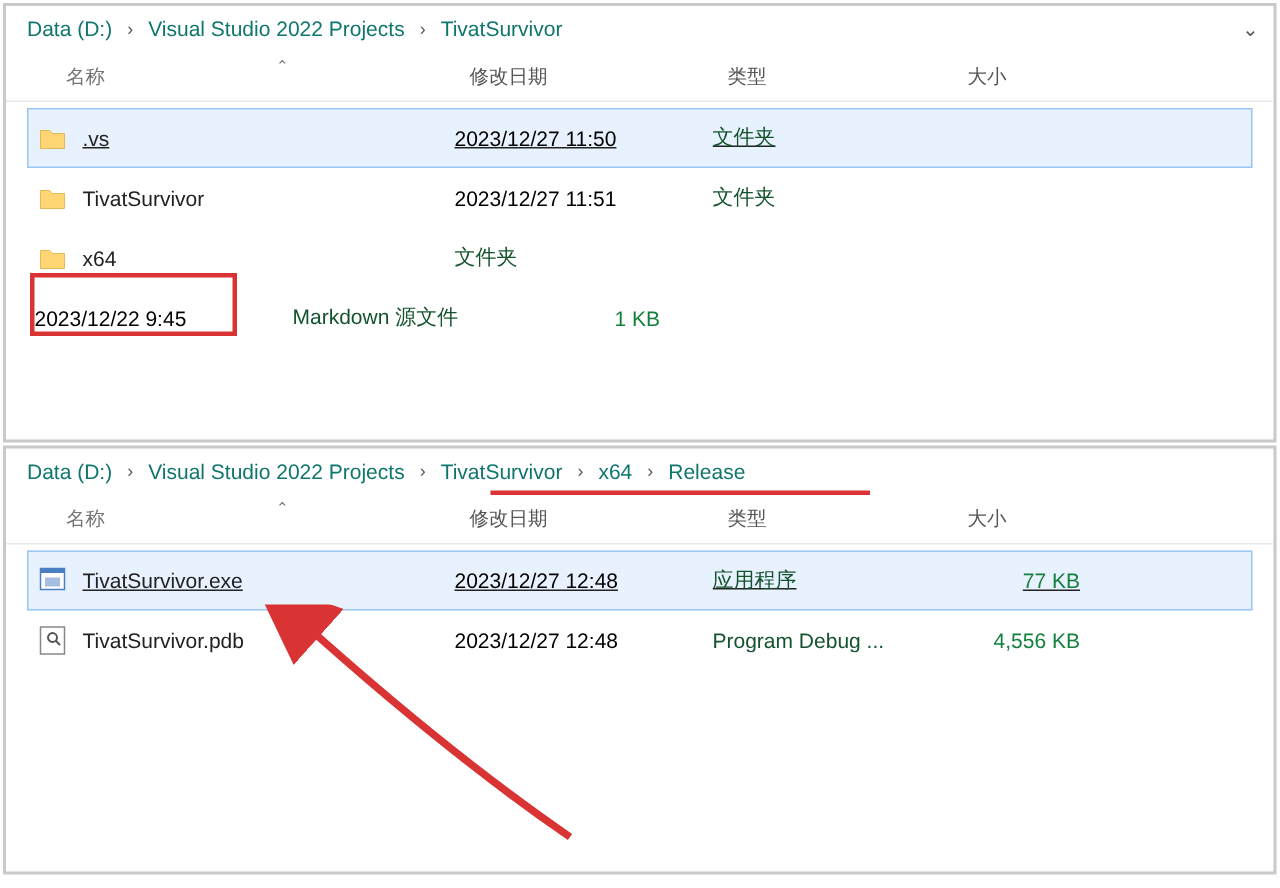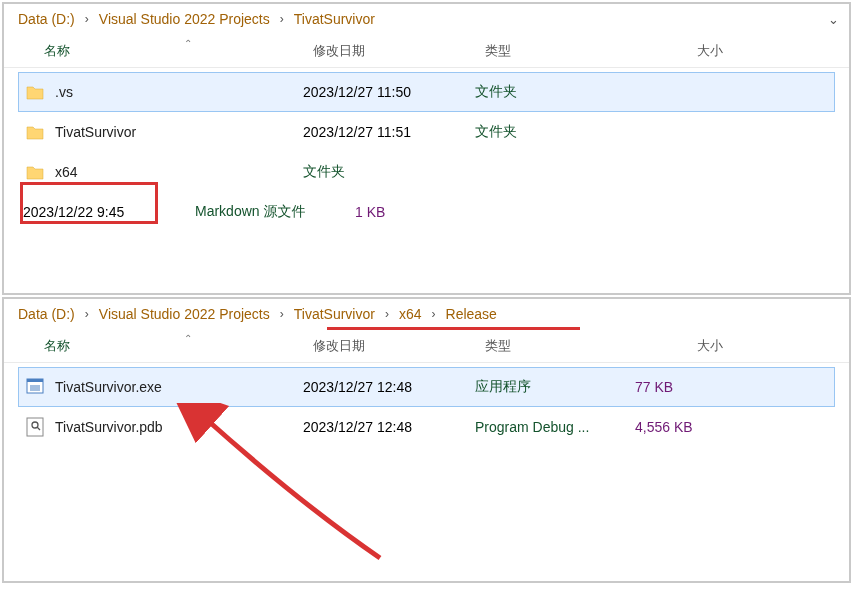--- a/index.html
+++ b/index.html
@@ -14,56 +14,56 @@
   .pane2 { height: 286px; }
   .breadcrumb {
     height: 30px;
     display: flex;
     align-items: center;
     padding: 0 10px;
     font-size: 14px;
     color: #333;
     white-space: nowrap;
   }
-  .breadcrumb .crumb { padding: 2px 4px; cursor: pointer; color: #a16207; }
+  .breadcrumb .crumb { padding: 2px 4px; cursor: pointer; color: #0f766e; }
   .breadcrumb .chev { margin: 0 6px; color: #555; font-size: 12px; }
   .breadcrumb .expand-chev { position: absolute; right: 10px; font-size: 13px; color: #555; cursor: pointer; }
   .header-row {
     display: flex;
     align-items: center;
     height: 34px;
     border-bottom: 1px solid #eaeaea;
     font-size: 13px;
     color: #555;
   }
   .hcol { padding: 6px 4px; cursor: pointer; }
-  .hname { width: 305px; padding-left: 40px; color: #14532d; }
+  .hname { width: 305px; padding-left: 40px; color: #737373; }
   .hdate { width: 172px; }
   .htype { width: 160px; }
-  .hsize { width: 100px; text-align: right; padding-right: 18px; }
+  .hsize { width: 100px; text-align: left; padding-right: 18px; }
   .hempty { flex: 1; }
   .sort-ind { position: absolute; left: 180px; top: 34px; font-size: 10px; color: #777; }
   .pane2 .sort-ind { top: 34px; }
   .rows { padding: 4px 14px 0 14px; }
   .row {
     display: flex;
     align-items: center;
     height: 40px;
     font-size: 14px;
     color: #222;
     cursor: pointer;
     border: 1px solid transparent;
     padding: 0 4px;
   }
-  .row.selected { background: #e8f2ff; border: 1px solid #99c6f3; }
+  .row.selected { background: #e8f2ff; border: 1px solid #99c6f3; text-decoration: underline; }
   .icon-box { width: 24px; height: 24px; display:flex; align-items:center; justify-content:center; margin-right: 8px; }
   .c-name { width: 280px; display:flex; align-items:center; }
   .c-date { width: 172px; color: #000000; }
   .c-type { width: 160px; color: #14532d; white-space: nowrap; overflow: hidden; text-overflow: ellipsis; }
-  .c-size { width: 95px; text-align: left; color: #701a75; padding-right: 10px; }
+  .c-size { width: 95px; text-align: right; color: #15803d; padding-right: 10px; }
   
   .red-box {
     position: absolute;
     border: 3px solid #d93333;
     pointer-events: none;
   }
   .red-x64 { left: 16px; top: 178px; width: 138px; height: 42px; }
   .red-underline { position: absolute; height: 3px; background: #d93333; top: 28px; }
   .red-arrow-svg {
     position: absolute;

